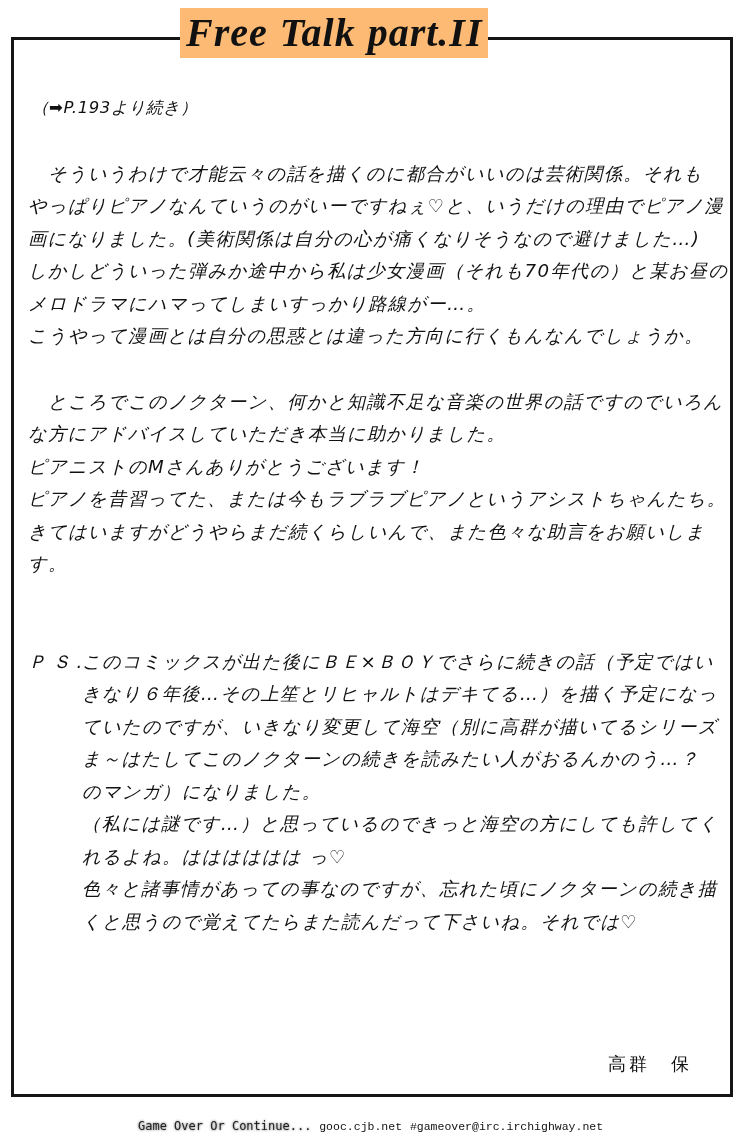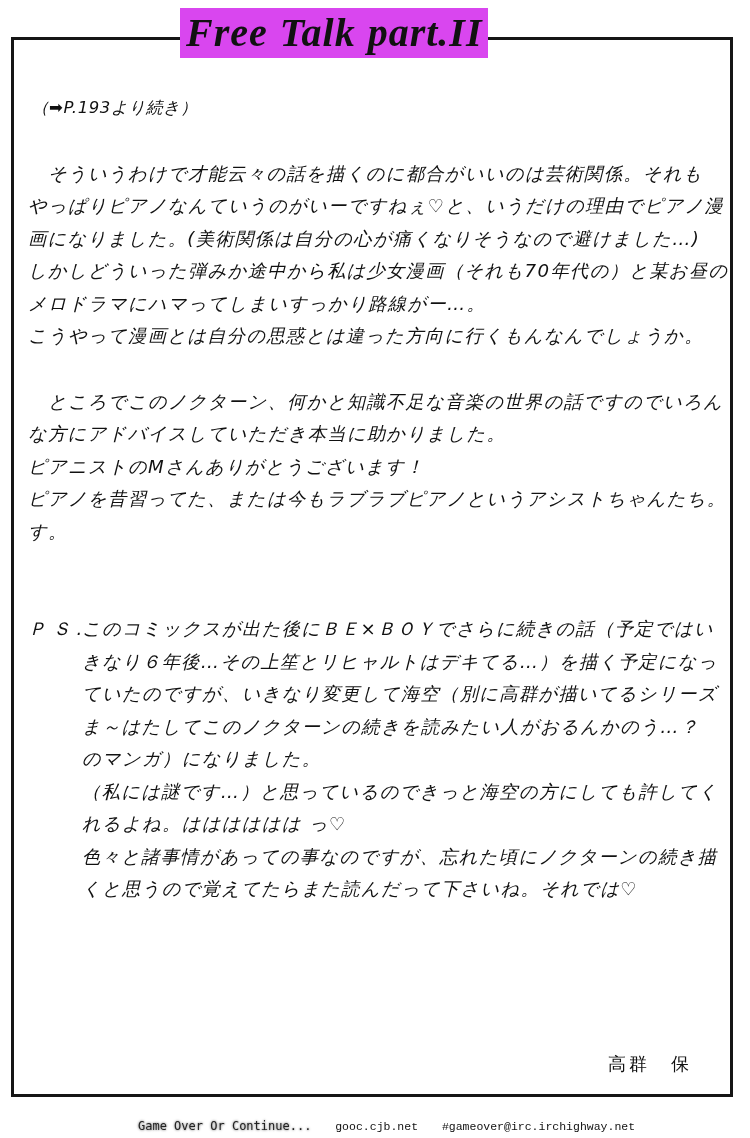--- a/index.html
+++ b/index.html
@@ -5,21 +5,21 @@
   html, body { margin: 0; padding: 0; }
   body {
     width: 750px; height: 1138px; background: #ffffff; position: relative; overflow: hidden;
     font-family: "DejaVu Sans", sans-serif; color: #111;
   }
   .box {
     position: absolute; left: 11px; top: 37px; width: 716px; height: 1054px;
     border: 3px solid #151515;
   }
   .title {
-    position: absolute; top: 8px; left: 180px; padding: 0 6px; background: #d946ef;
+    position: absolute; top: 8px; left: 180px; padding: 0 6px; background: #fdba74;
     font-family: "Liberation Serif", serif; font-style: italic; font-weight: bold;
     font-size: 40px; letter-spacing: 1px; color: #111; white-space: nowrap; line-height: 50px;
   }
   .title .sp { display: inline-block; width: 12px; }
   .content {
     position: absolute; left: 28px; top: 92px; width: 670px;
     font-size: 18.2px; line-height: 32.5px; letter-spacing: 1.4px; font-style: italic;
   }
   .note { margin-left: 4px; font-size: 16.5px; letter-spacing: 0.6px; }
   .para { margin-top: 33px; }
@@ -31,21 +31,21 @@
   .signature {
     position: absolute; right: 58px; top: 1052px; font-size: 18px; letter-spacing: 3px; white-space: pre;
   }
   .footer {
     position: absolute; top: 1119px; left: 138px; font-size: 12px; white-space: nowrap;
   }
   .footer .brand {
     font-family: "DejaVu Sans Mono", monospace; font-weight: normal; font-size: 12px;
     color: #222; text-shadow: 0 0 2px #888, 0 0 3px #aaa;
   }
-  .footer .link { font-family: "Liberation Mono", monospace; font-size: 11.5px; color: #111; margin-left: 20px; }
+  .footer .link { font-family: "Liberation Mono", monospace; font-size: 11.5px; color: #111; margin-left: 4px; }
 </style>
 </head>
 <body>
 
 <div class="box"></div>
 
 <div class="title">
   <span>Free</span><span class="sp"></span><span>Talk</span><span class="sp"></span><span>part.</span><span>II</span>
 </div>
 
@@ -59,20 +59,21 @@
     <span class="line">しかしどういった弾みか途中から私は少女漫画（それも70年代の）と某お昼の</span>
     <span class="line">メロドラマにハマってしまいすっかり路線がー…。</span>
     <span class="line">こうやって漫画とは自分の思惑とは違った方向に行くもんなんでしょうか。</span>
   </div>
 
   <div class="para">
     <span class="line indent1">ところでこのノクターン、何かと知識不足な音楽の世界の話ですのでいろん</span>
     <span class="line">な方にアドバイスしていただき本当に助かりました。</span>
     <span class="line">ピアニストのMさんありがとうございます！</span>
     <span class="line">ピアノを昔習ってた、または今もラブラブピアノというアシストちゃんたち。</span>
+    <span class="line">きてはいますがどうやらまだ続くらしいんで、また色々な助言をお願いしま</span>
     <span class="line">す。</span>
   </div>
 
   <div class="ps-block">
     <span class="ps-label">ＰＳ.</span>
     <div class="ps-body">
       <span class="line">このコミックスが出た後にＢＥ×ＢＯＹでさらに続きの話（予定ではい</span>
       <span class="line">きなり６年後…その上笙とリヒャルトはデキてる…）を描く予定になっ</span>
       <span class="line">ていたのですが、いきなり変更して海空（別に高群が描いてるシリーズ</span>
       <span class="line">ま～はたしてこのノクターンの続きを読みたい人がおるんかのう…？</span>

